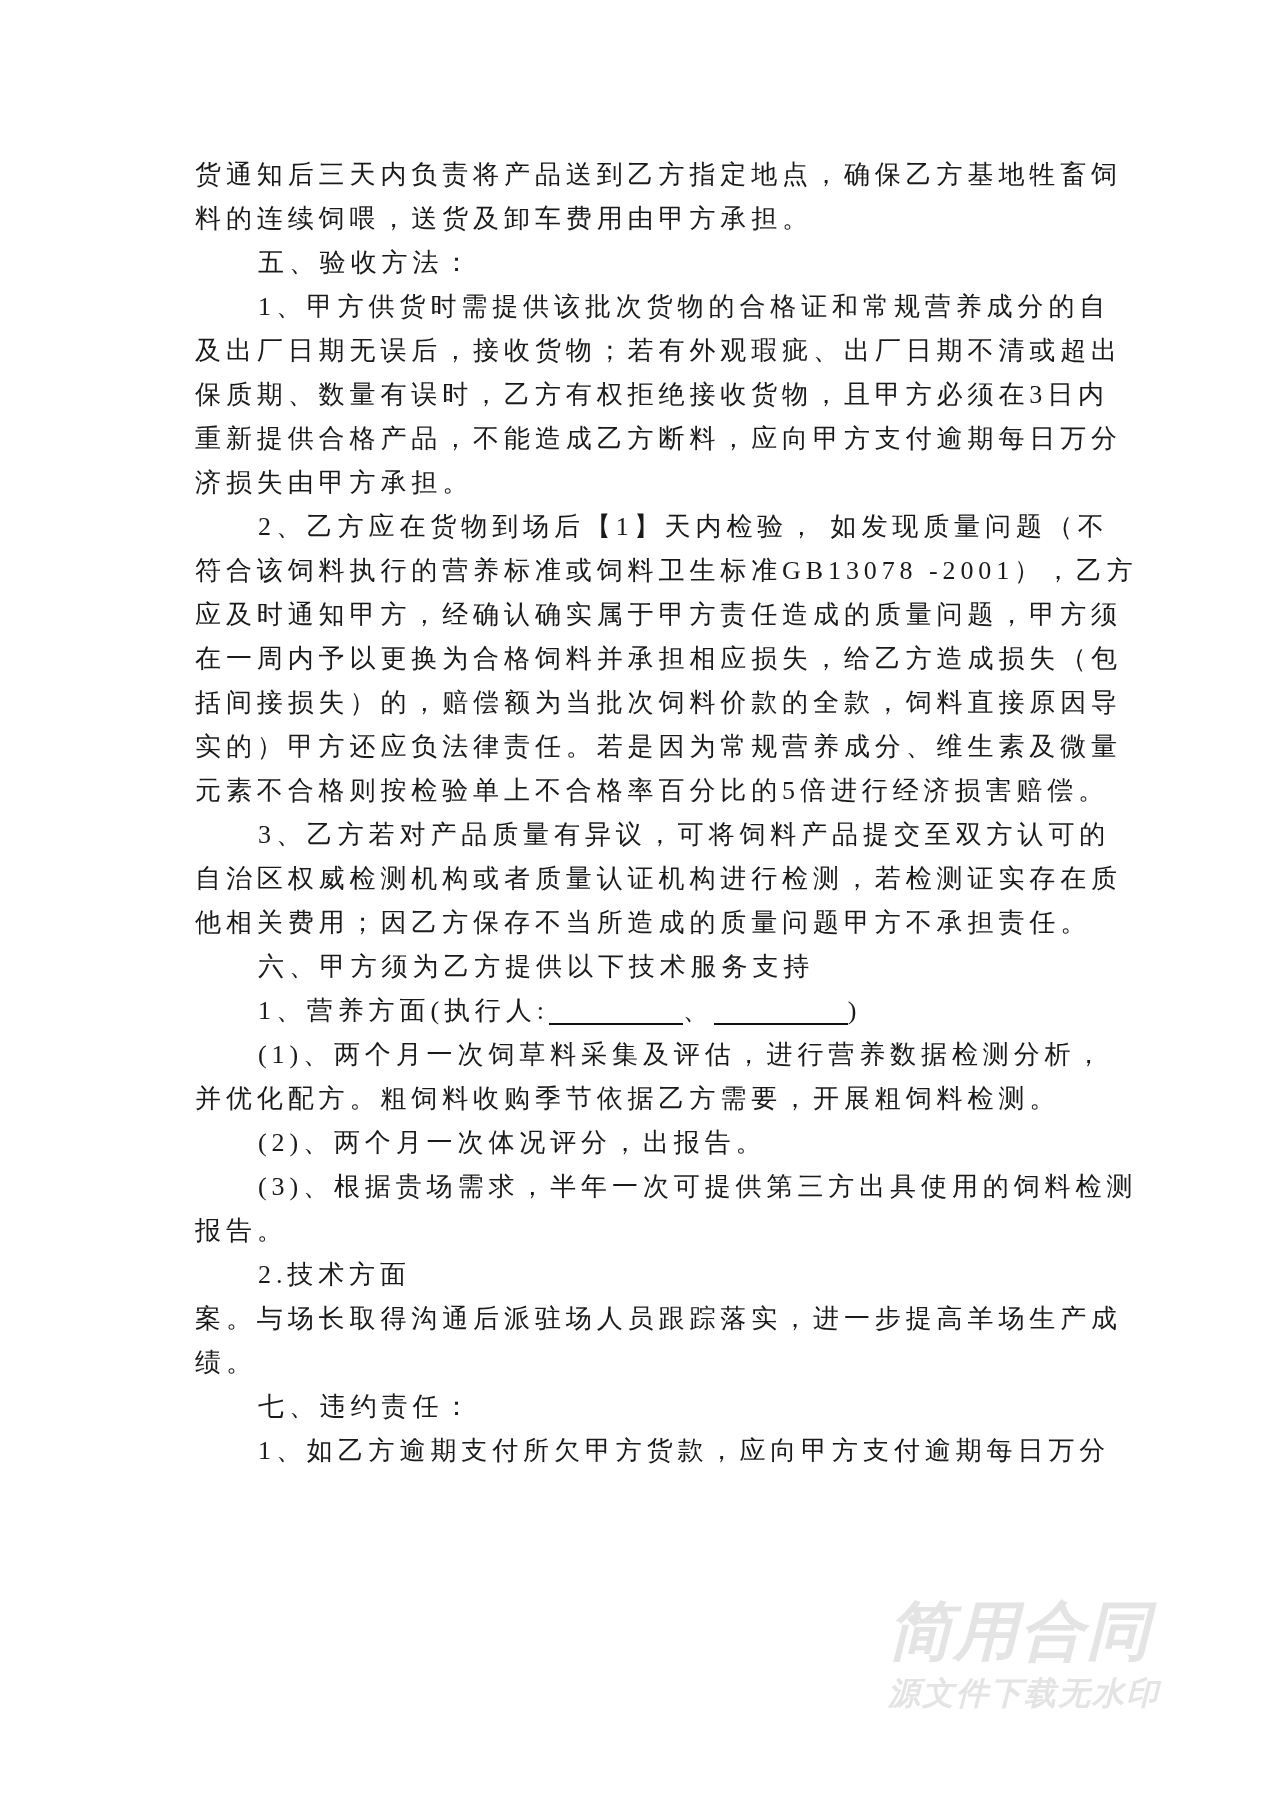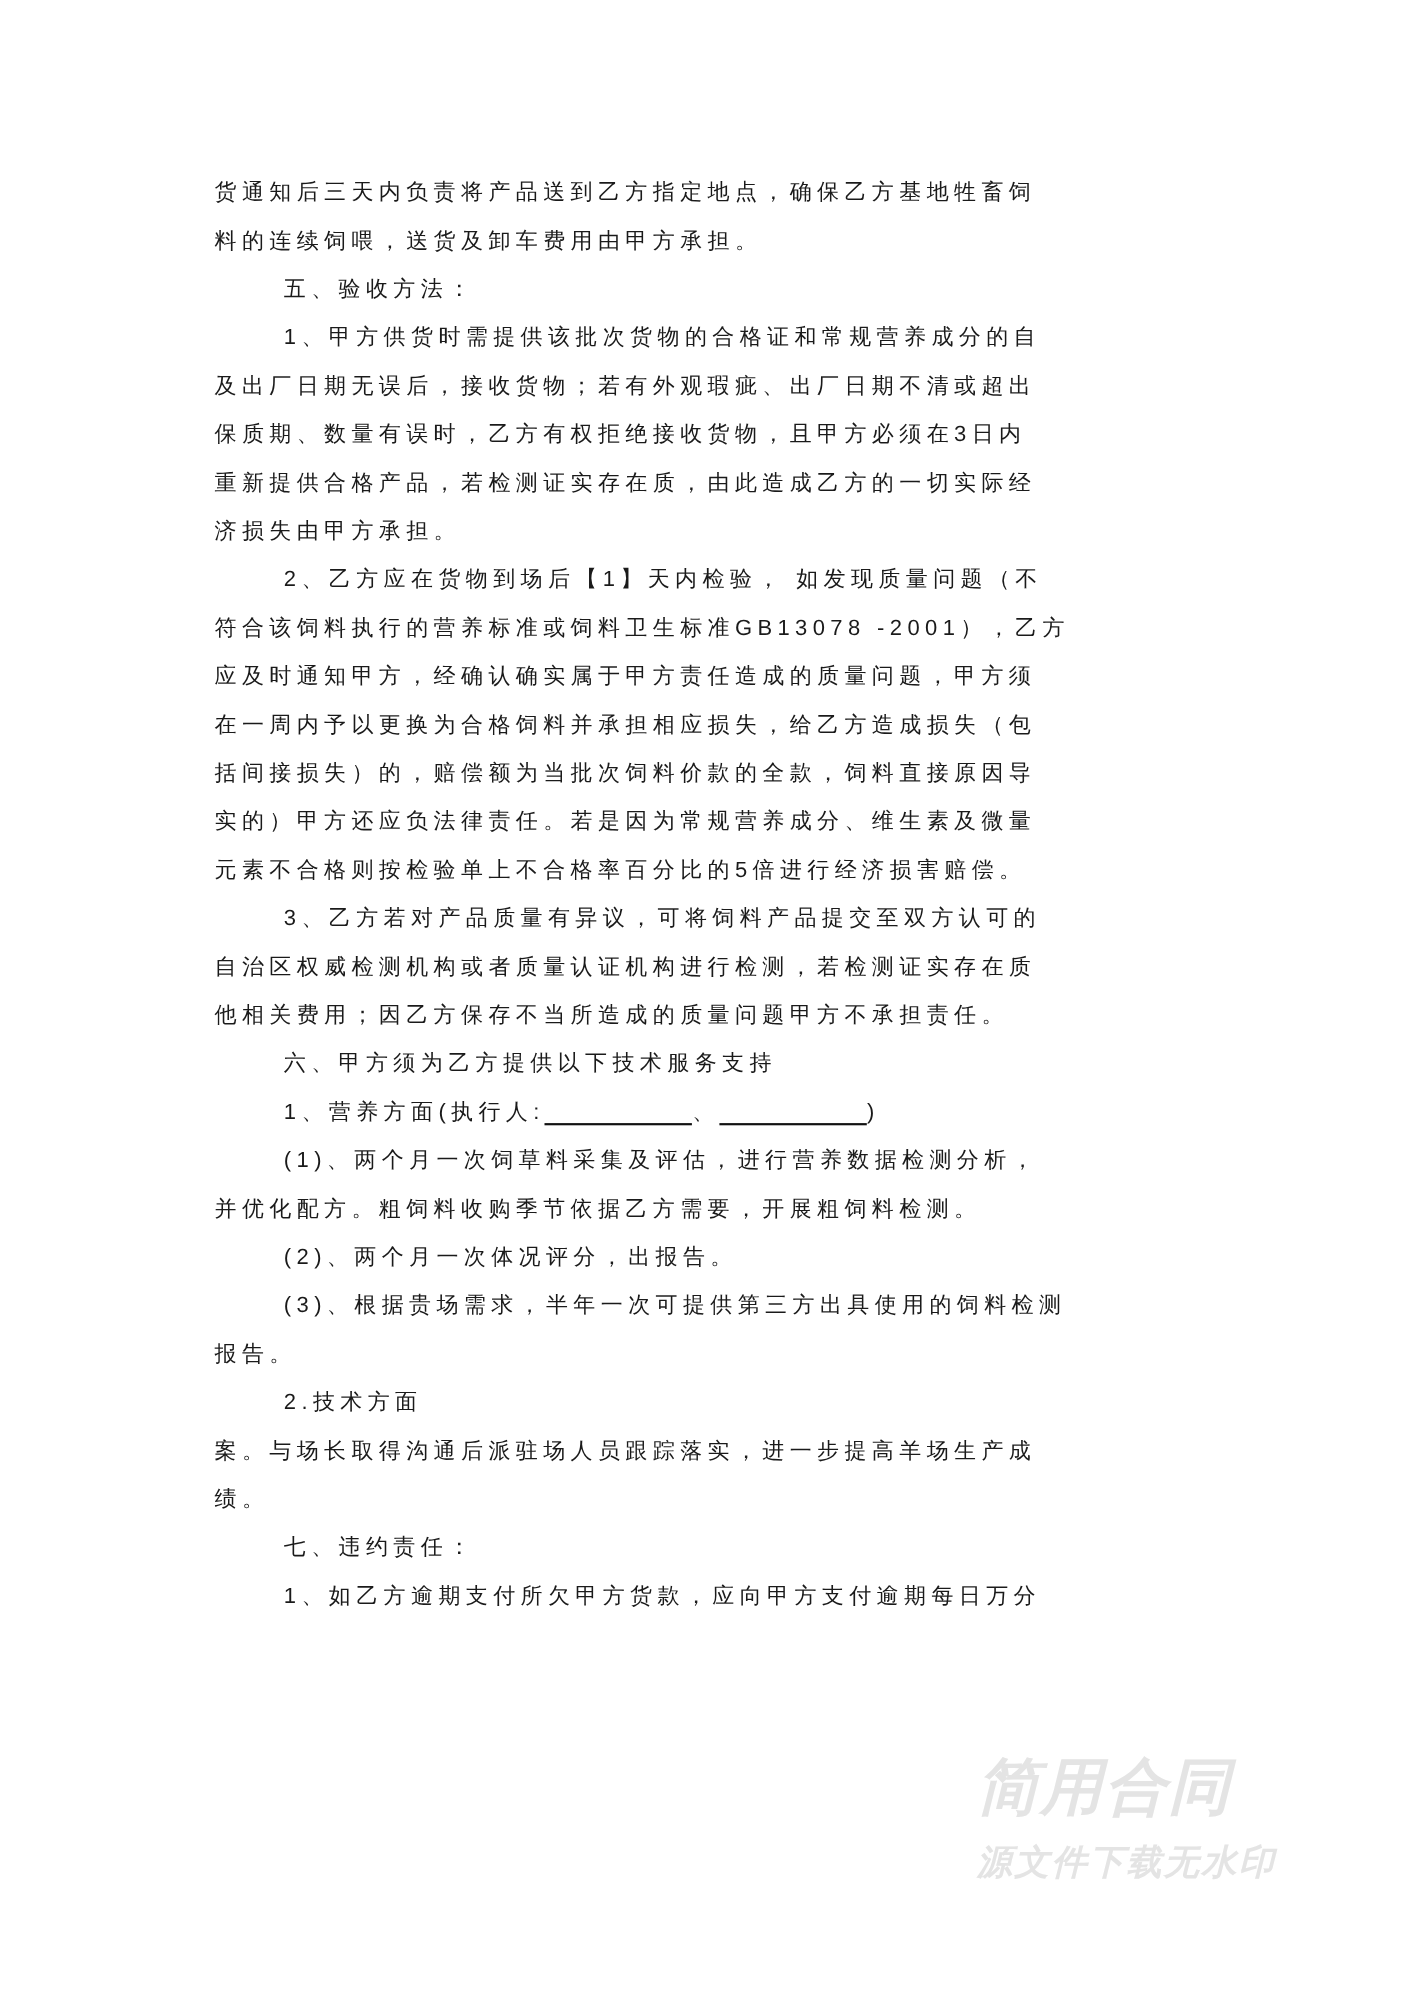--- a/index.html
+++ b/index.html
@@ -1,44 +1,44 @@
 <!DOCTYPE html>
 <html><head>
 <meta charset="utf-8">
 <style>
   html, body { margin:0; padding:0; background:#ffffff; }
   body { width:1280px; height:1810px; position:relative; overflow:hidden; }
   .page { position:absolute; left:0; top:0; width:1280px; height:1810px; background:#fff; }
   .text { position:absolute; left:195px; top:153px; width:890px;
-          font-family:Liberation Sans, sans-serif;
-          font-size:20px; line-height:44px; color:#1a1a1a; letter-spacing:4.9px; }
+          font-family:Liberation Serif, serif;
+          font-size:26px; line-height:44px; color:#1a1a1a; letter-spacing:4.9px; }
   .line { white-space:nowrap; height:44px; overflow:visible; }
   .ind { padding-left:63px; }
   .blank { display:inline-block; width:134px; border-bottom:2px solid #111; height:30px; vertical-align:-6px; letter-spacing:0; }
   .wm { position:absolute; z-index:0; color:#e4e4e4; font-family:"DejaVu Sans", sans-serif; font-weight:bold; font-style:italic; white-space:nowrap; }
-  .wm1 { left:888px; top:1588px; font-size:56px; letter-spacing:2px; }
+  .wm1 { left:888px; top:1588px; font-size:64px; letter-spacing:2px; }
   .wm2 { left:888px; top:1672px; font-size:32px; letter-spacing:2px; }
   .text { z-index:1; }
 </style>
 </head>
 <body>
 
 <div class="page">
 
   <div class="wm wm1">简用合同</div>
   <div class="wm wm2">源文件下载无水印</div>
 
   <div class="text">
     <div class="line">货通知后三天内负责将产品送到乙方指定地点，确保乙方基地牲畜饲</div>
     <div class="line">料的连续饲喂，送货及卸车费用由甲方承担。</div>
     <div class="line ind">五、验收方法：</div>
     <div class="line ind">1、甲方供货时需提供该批次货物的合格证和常规营养成分的自</div>
     <div class="line">及出厂日期无误后，接收货物；若有外观瑕疵、出厂日期不清或超出</div>
     <div class="line">保质期、数量有误时，乙方有权拒绝接收货物，且甲方必须在3日内</div>
-    <div class="line">重新提供合格产品，若检测证实存在质，由此造成乙方的一切实际经</div>
+    <div class="line">重新提供合格产品，不能造成乙方断料，应向甲方支付逾期每日万分</div>
     <div class="line">济损失由甲方承担。</div>
     <div class="line ind">2、乙方应在货物到场后【1】天内检验， 如发现质量问题（不</div>
     <div class="line">符合该饲料执行的营养标准或饲料卫生标准GB13078 -2001），乙方</div>
     <div class="line">应及时通知甲方，经确认确实属于甲方责任造成的质量问题，甲方须</div>
     <div class="line">在一周内予以更换为合格饲料并承担相应损失，给乙方造成损失（包</div>
     <div class="line">括间接损失）的，赔偿额为当批次饲料价款的全款，饲料直接原因导</div>
     <div class="line">实的）甲方还应负法律责任。若是因为常规营养成分、维生素及微量</div>
     <div class="line">元素不合格则按检验单上不合格率百分比的5倍进行经济损害赔偿。</div>
     <div class="line ind">3、乙方若对产品质量有异议，可将饲料产品提交至双方认可的</div>
     <div class="line">自治区权威检测机构或者质量认证机构进行检测，若检测证实存在质</div>

